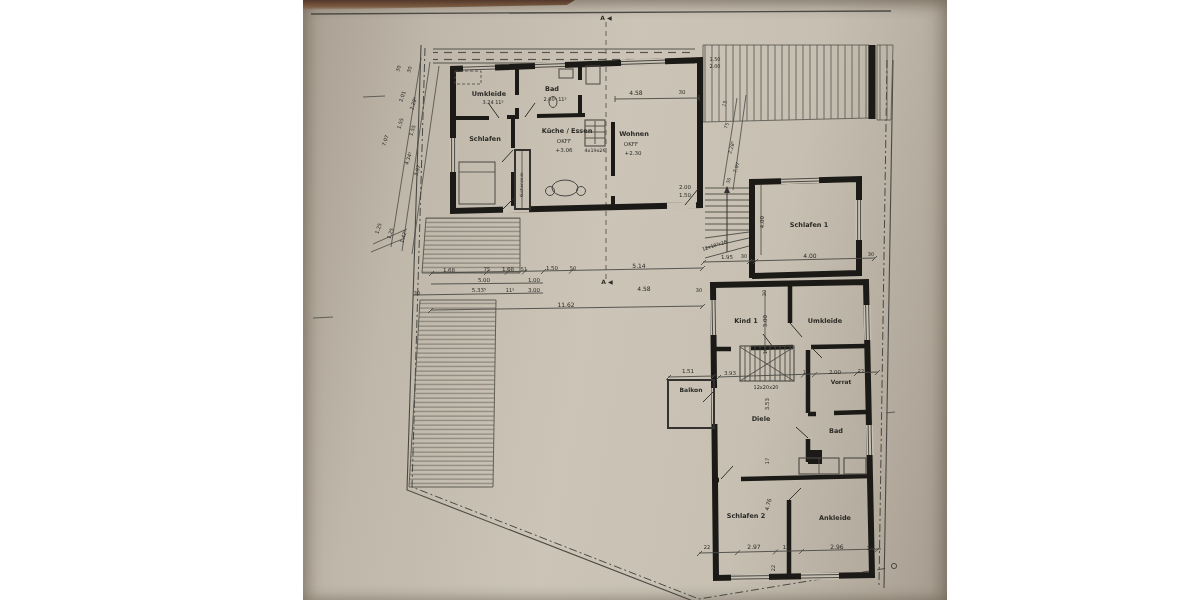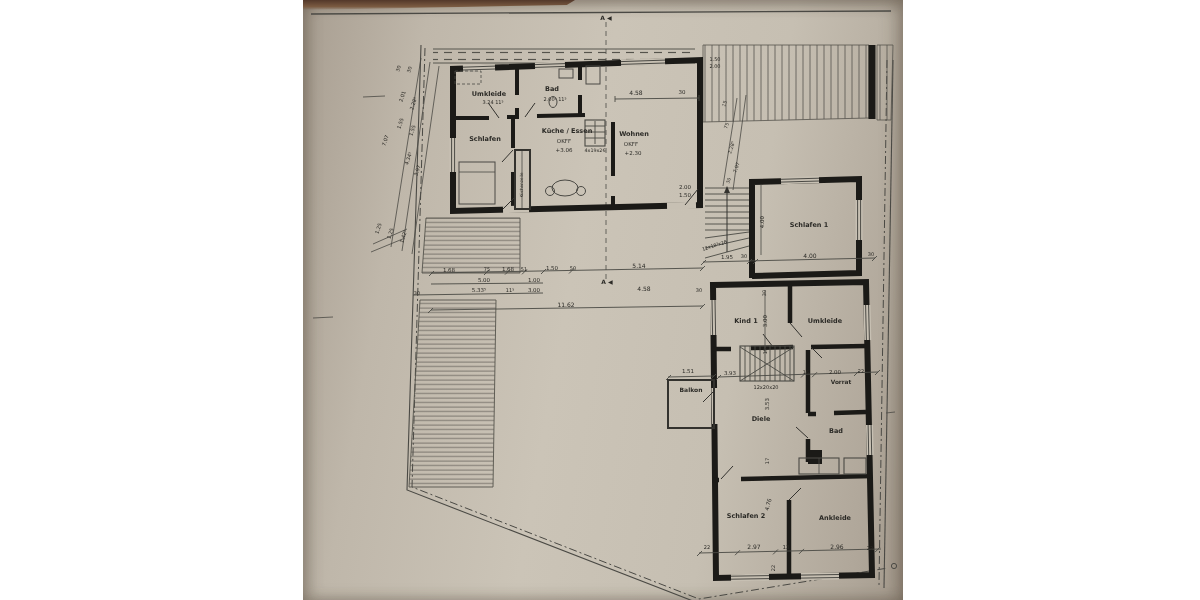--- a/index.html
+++ b/index.html
@@ -1,20 +1,20 @@
 <!DOCTYPE html>
 <html><head>
 <meta charset="utf-8">
 <style>
   html,body{margin:0;padding:0;background:#ffffff;}
   .page{position:relative;width:1200px;height:600px;background:#ffffff;overflow:hidden;
         font-family:"DejaVu Sans",sans-serif;}
   .photo{position:absolute;left:303px;top:0;width:600px;height:600px;
          background:linear-gradient(100deg,#a89e91 0%,#bfb7aa 18%,#cbc4b7 45%,#c6bfb2 70%,#b0a79a 92%,#a59b8e 100%);
-         box-shadow:inset 0 6px 14px rgba(60,45,30,.25), inset -8px 0 16px rgba(70,60,45,.25), inset 8px 0 14px rgba(70,60,45,.2);}
+         box-shadow:inset 0 6px 14px rgba(60,45,30,.25), inset -8px 0 16px rgba(70,60,45,.25), inset 8px 0 14px rgba(70,60,45,.2);padding-left:44px;}
   .brown-strip{position:absolute;left:0;top:0;width:272px;height:10px;
          background:linear-gradient(to bottom,#53382a,#7a5a41 65%,rgba(122,90,65,0));
          clip-path:polygon(0 0,100% 0,97% 50%,0 100%);}
   svg{position:absolute;left:0;top:0;}
   svg text{fill:#2b2a26;}
   .w{stroke:#1b1a17;fill:none;}         
   .m{stroke:#33322e;fill:none;}         
   .t{stroke:#4a4944;fill:none;}         
   .d{stroke:#4a4944;fill:none;stroke-dasharray:8 3 2 3;} 
   .e{stroke:#c7c0b3;fill:none;}         

